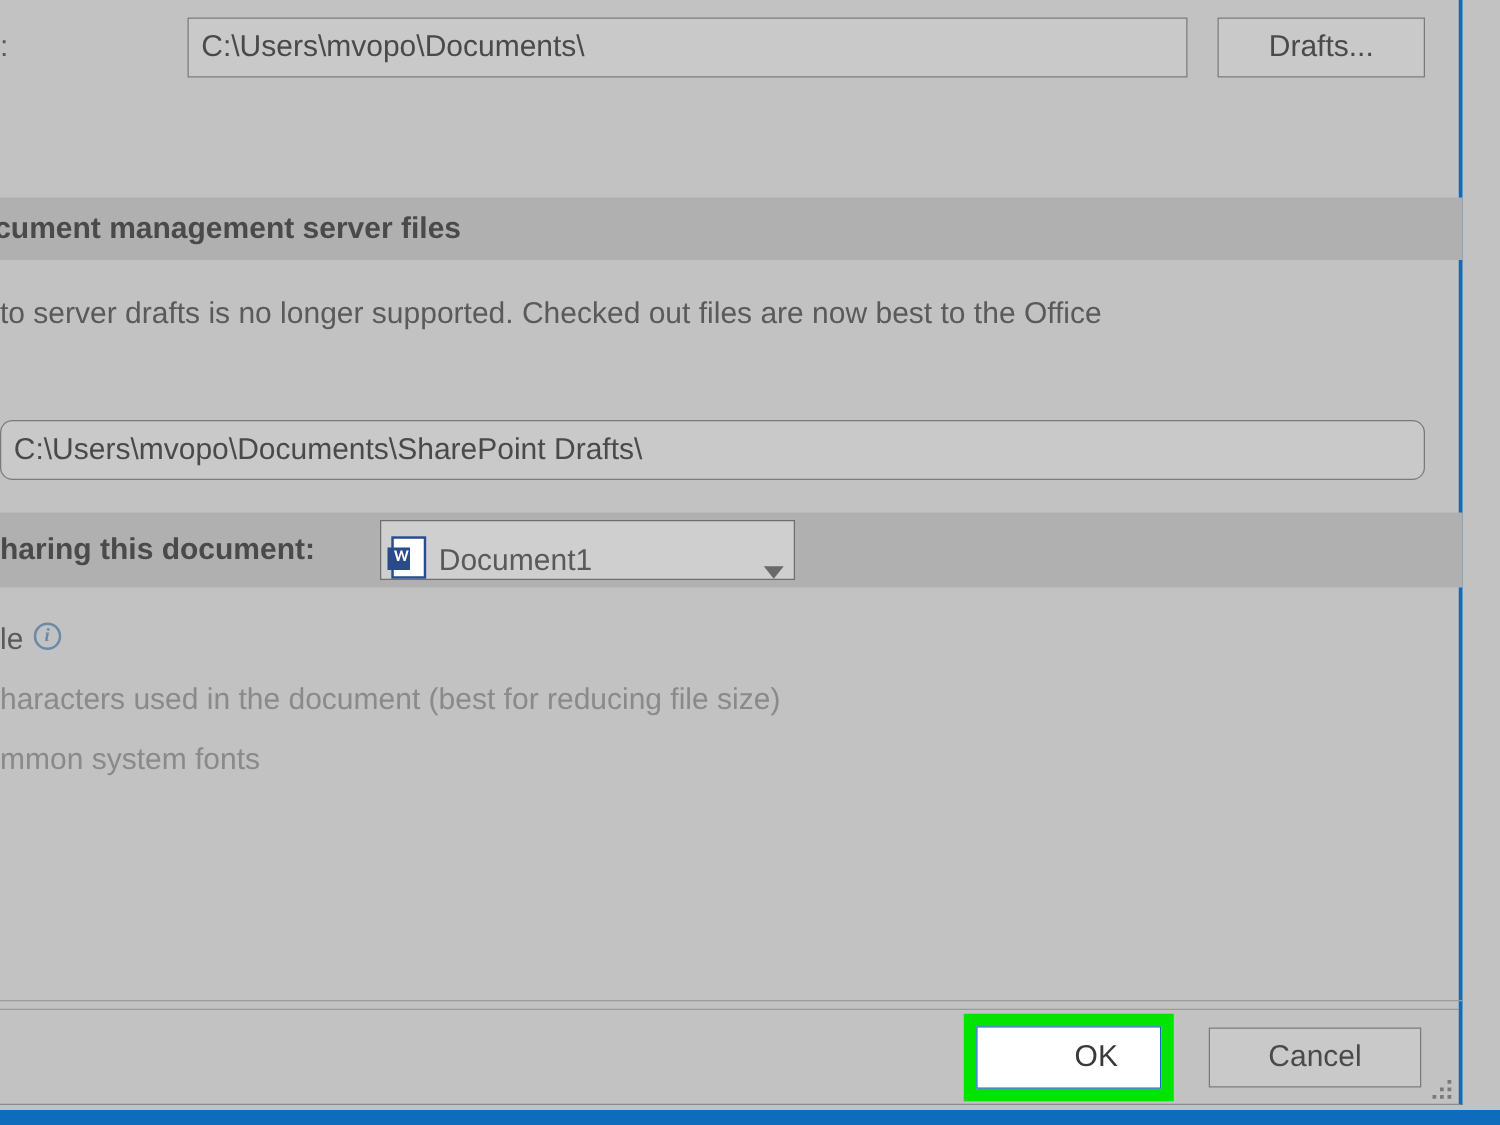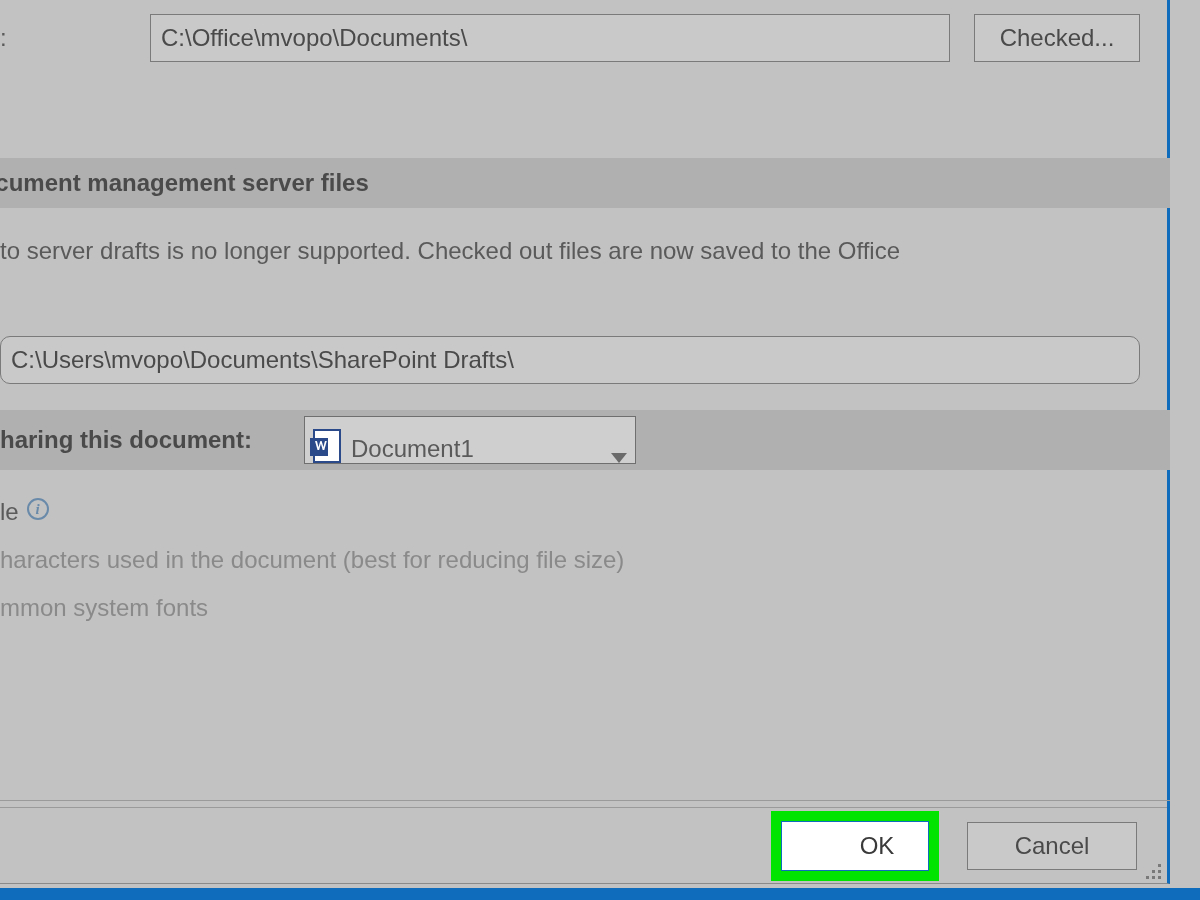--- a/index.html
+++ b/index.html
@@ -157,29 +157,29 @@
   }
   .underline-first::first-letter { text-decoration: underline; }
 </style>
 </head>
 <body>
 
 <div class="dialog">
 
   <div class="row" style="position:absolute; left:60px; top:14px; width:1160px;">
     <div class="label-col" style="width:150px;">:</div>
-    <div class="input" style="width:800px;">C:\Office\mvopo\Documents\</div>
+    <div class="input" style="width:800px;">C:\Users\mvopo\Documents\</div>
     <div style="width:24px;"></div>
-    <div class="btn underline-first" style="width:166px;">Checked...</div>
+    <div class="btn underline-first" style="width:166px;">Drafts...</div>
   </div>
 
 
   <div class="section-header" style="position:absolute; left:60px; top:158px;">r document management server files</div>
 
-  <div style="position:absolute; left:60px; top:232px; width:1140px; font-size:24px; color:#5a5a5a; line-height:38px;">to server drafts is no longer supported. Checked out files are now saved to the Office</div>
+  <div style="position:absolute; left:60px; top:232px; width:1140px; font-size:24px; color:#5a5a5a; line-height:38px;">to server drafts is no longer supported. Checked out files are now best to the Office</div>
 
   <div class="input" style="position:absolute; left:60px; top:336px; width:1140px;border-radius:10px;">C:\Users\mvopo\Documents\SharePoint Drafts\</div>
 
   <div style="position:absolute; left:0; top:410px; width:1230px; height:60px; background:#b0b0b0; display:flex; align-items:center;">
     <span style="font-weight:600; color:#4a4a4a; padding-left:60px;">haring this document:</span>
     <div style="width:40px;"></div>
     <div class="dropdown" style="width:332px;">
       <span class="word-icon"></span>
       <span>Document1</span>
       <span class="chevron-down"></span>

